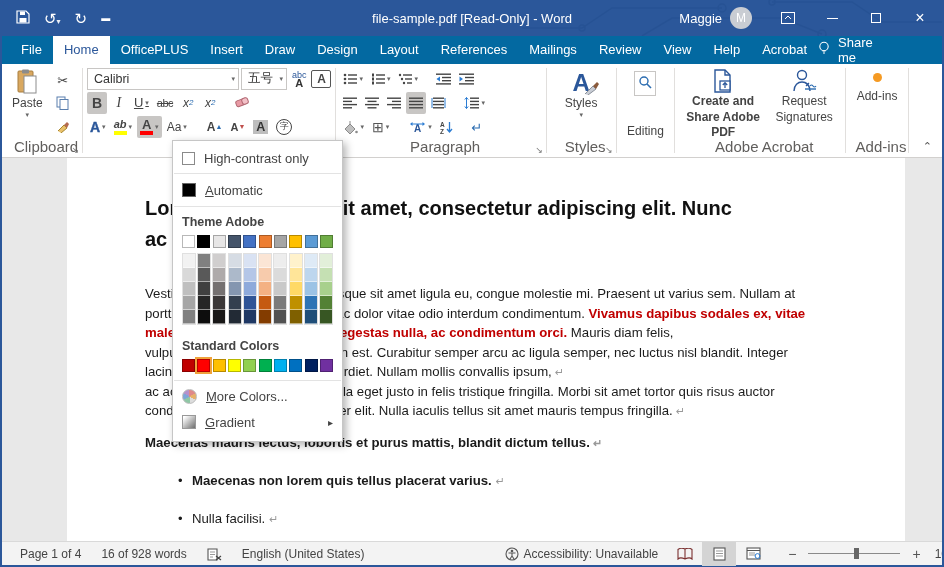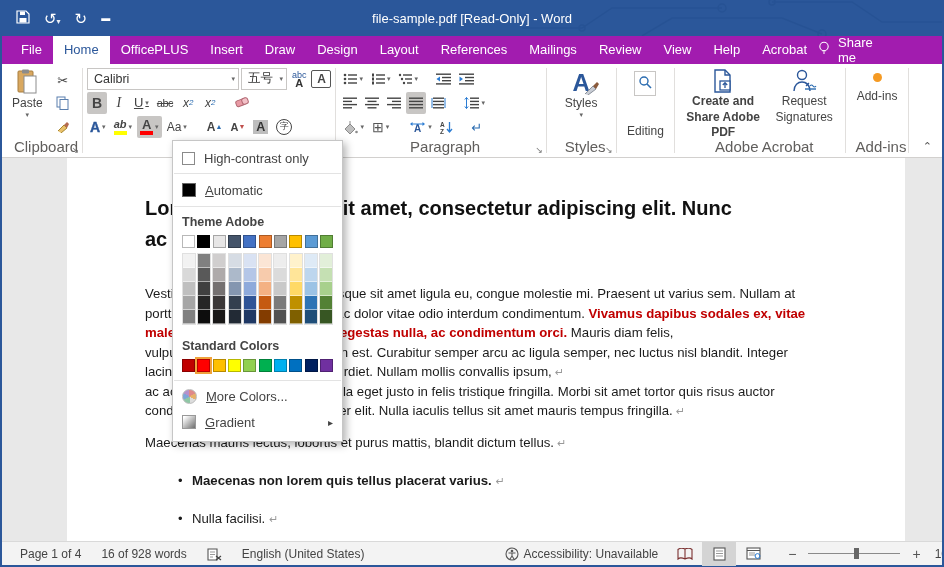--- a/index.html
+++ b/index.html
@@ -18,21 +18,21 @@
   #title-text { position:absolute; left:0; right:0; text-align:center; font-size:13px; z-index:1; }
   .tb-right { margin-left:auto; display:flex; align-items:center; gap:0; z-index:2; }
   .tb-user { font-size:13px; margin-right:8px; }
   .avatar { width:22px; height:22px; border-radius:50%; background:#c9cdd3; color:#fff; font-size:12px;
             display:flex; align-items:center; justify-content:center; margin-right:14px; }
   .winctl { width:44px; height:36px; display:flex; align-items:center; justify-content:center; color:#fff; font-size:13px; }
   .ctl-min-bar { width:11px; height:1px; background:#fff; display:block; }
   .ctl-max-box { width:10px; height:10px; border:1px solid #fff; display:block; }
 
   
-  #tabrow { position:absolute; left:0; top:36px; width:100%; height:28px; background:#a21caf;
+  #tabrow { position:absolute; left:0; top:36px; width:100%; height:28px; background:#0369a1;
             display:flex; align-items:stretch; }
   #tabs { display:flex; align-items:stretch; padding-left:8px; }
   .tab { color:#fff; font-size:13px; padding:6px 11px 0 11px; white-space:nowrap; }
   .tab.active { background:#fff; color:#2b579a; }
   .tabrow-right { margin-left:auto; display:flex; align-items:center; gap:8px; padding-right:14px; color:#fff; font-size:13px; }
 
   
   #ribbon { position:absolute; left:0; top:64px; width:100%; height:94px; background:#fff;
             border-bottom:1px solid #d2d0ce; display:flex; align-items:stretch; }
   .grp { position:relative; display:flex; flex-direction:column; padding:3px 4px 18px 4px; }
@@ -129,20 +129,37 @@
             <path d="M1 1 h9 l3 3 v9 h-12 z" fill="none" stroke="#fff" stroke-width="1.2"></path>
             <rect x="3.5" y="8" width="7" height="4.5" fill="#fff"></rect>
             <rect x="4" y="1.5" width="5" height="3.5" fill="#fff"></rect>
           </svg>
       </span>
       <span class="qbtn"><span>↺</span><small>▾</small></span>
       <span class="qbtn">↻</span>
       <span class="qbtn" style="font-size:9px;">▬<br></span>
     </div>
     <div id="title-text">file-sample.pdf [Read-Only] - Word</div>
+    <div class="tb-right">
+      <span class="tb-user">Maggie</span>
+      <span class="avatar">M</span>
+      <span class="winctl">
+        <svg width="14" height="12" viewBox="0 0 14 12">
+            <rect x="0.5" y="0.5" width="13" height="11" fill="none" stroke="#fff"></rect>
+            <path d="M4 7 L7 4 L10 7" fill="none" stroke="#fff"></path>
+          </svg>
+      </span>
+      <span class="winctl">
+          <span class="ctl-min-bar"></span>
+        </span>
+      <span class="winctl">
+          <span class="ctl-max-box"></span>
+        </span>
+      <span class="winctl" style="font-size:16px;">×</span>
+    </div>
   </div>
 
   <div id="tabrow">
     <div id="tabs">
         <div class="tab">File</div>
         <div class="tab active">Home</div>
         <div class="tab">OfficePLUS</div>
         <div class="tab">Insert</div>
         <div class="tab">Draw</div>
         <div class="tab">Design</div>
@@ -510,21 +527,21 @@
     <div id="doc-heading1" style="left:143px; top:39px;">Lorem ipsum dolor sit amet, consectetur adipiscing elit. Nunc</div>
     <div id="doc-heading2" style="left:143px; top:70px;">ac faucibus odio.</div>
     <div id="bodylines">
         <div class="bline" style="top: 128px;"><span>Vestibulum neque massa, scelerisque sit amet ligula eu, congue molestie mi. Praesent ut varius sem. Nullam at</span></div>
         <div class="bline" style="top: 148px;"><span>porttitor arcu, nec lacinia nisi. Ut ac dolor vitae odio interdum condimentum. </span><span class="red">Vivamus dapibus sodales ex, vitae</span></div>
         <div class="bline" style="top: 167px;"><span class="red">malesuada nisi. Maecenas sed egestas nulla, ac condimentum orci.</span><span> Mauris diam felis,</span></div>
         <div class="bline" style="top: 187px;"><span>vulputate ac suscipit et, iaculis non est. Curabitur semper arcu ac ligula semper, nec luctus nisl blandit. Integer</span></div>
         <div class="bline" style="top: 206px;"><span>lacinia ante ac libero lobortis imperdiet. Nullam mollis convallis ipsum,</span><span class="mark"> ↵</span></div>
         <div class="bline" style="top: 226px;"><span>ac accumsan nisl vehicula ac. Nulla eget justo in felis tristique fringilla. Morbi sit amet tortor quis risus auctor</span></div>
         <div class="bline" style="top: 245px;"><span>condimentum. Morbi in ullamcorper elit. Nulla iaculis tellus sit amet mauris tempus fringilla.</span><span class="mark"> ↵</span></div>
-        <div class="bline" style="top: 277px;"><span>Maecenas mauris lectus, lobortis et purus mattis, blandit dictum tellus.</span><span class="mark"> ↵</span></div>
+        <div class="bline" style="top: 277px; font-weight: bold;"><span>Maecenas mauris lectus, lobortis et purus mattis, blandit dictum tellus.</span><span class="mark"> ↵</span></div>
       </div>
     <div id="bulletlines">
         <div class="bullet-dot" style="top: 315px;">•</div>
         <div class="bullet-text" style="top: 315px;"><span style="font-weight: bold;">Maecenas non lorem quis tellus placerat varius. </span><span class="mark">↵</span></div>
         <div class="bullet-dot" style="top: 353px;">•</div>
         <div class="bullet-text" style="top: 353px;"><span>Nulla facilisi. </span><span class="mark">↵</span></div>
       </div>
   </div>
 
   <div id="colormenu">

